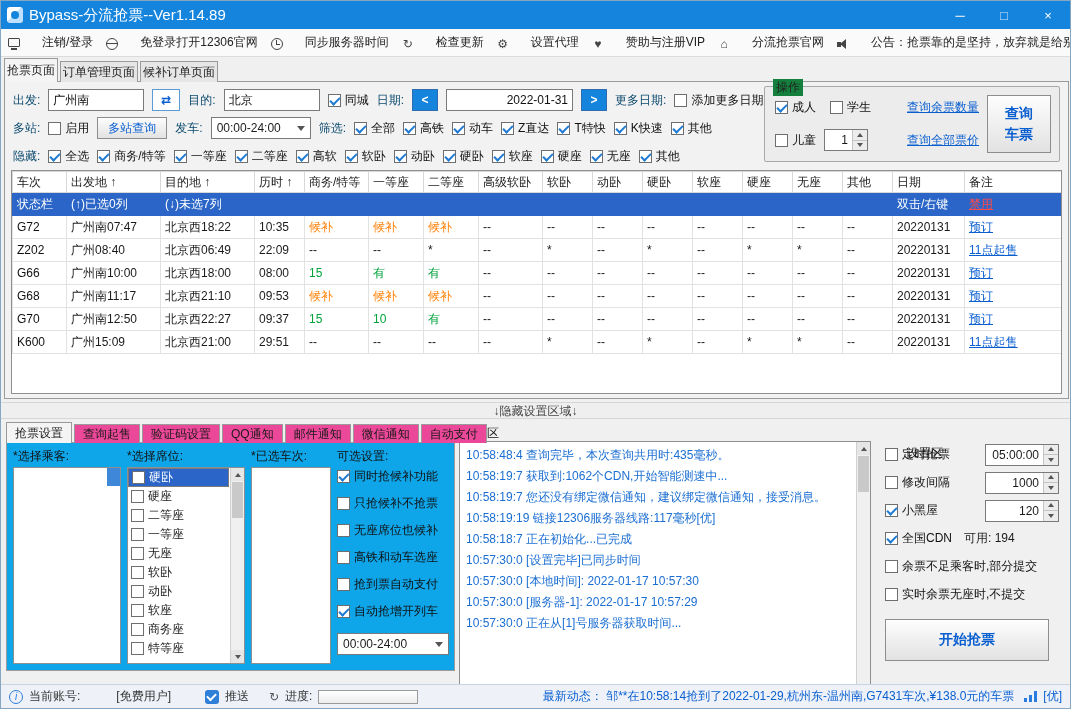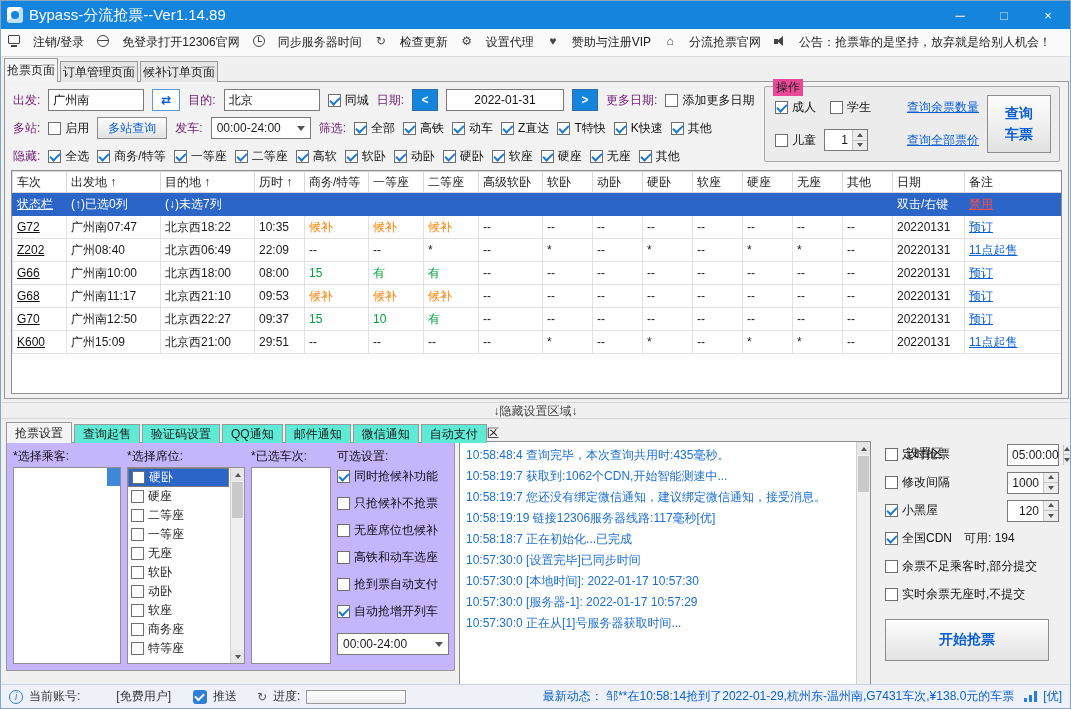--- a/index.html
+++ b/index.html
@@ -13,61 +13,61 @@
            background:linear-gradient(135deg,#ffffff 0 45%,#bfe0ff 45% 100%)}
   .appicon::after{content:"";position:absolute;left:4px;top:4px;width:8px;height:8px;border-radius:50%;background:var(--titlebar,#1584dc)}
   .title{font-size:15px}
   .winbtns{margin-left:auto;display:flex;height:28px}
   .wb{width:44px;display:flex;align-items:center;justify-content:center;font-size:13px;color:#fff;cursor:default}
   .wb.dim{color:#cfe4f7}
 
   
   .menubar{height:28px;background:#fafafa;border-bottom:1px solid #dcdcdc;display:flex;align-items:center;
            padding:0 6px;gap:12px;white-space:nowrap;overflow:hidden}
-  .mitem{display:inline-flex;align-items:flex-start;gap:12px;color:#222}
+  .mitem{display:inline-flex;align-items:flex-end;gap:21px;color:#222}
   .mi{width:14px;height:14px;position:relative;display:inline-block;color:#444;font-size:12px;line-height:14px;text-align:center;flex:none}
   .mi.login-icon::before{content:"";position:absolute;left:1px;right:1px;top:1px;bottom:4px;border:1px solid #444;border-radius:1px}
   .mi.login-icon::after{content:"";position:absolute;left:4px;right:4px;bottom:1px;height:2px;background:#444}
   .mi.open-12306-icon::before{content:"";position:absolute;inset:1px;border:1px solid #444;border-radius:50%}
   .mi.open-12306-icon::after{content:"";position:absolute;left:1px;right:1px;top:6px;height:1px;background:#444}
   .mi.sync-time-icon::before{content:"";position:absolute;inset:1px;border:1px solid #444;border-radius:50%}
   .mi.sync-time-icon::after{content:"";position:absolute;left:6px;top:3px;width:3px;height:4px;border-left:1px solid #444;border-bottom:1px solid #444}
   .mi.announcement-icon::before{content:"";position:absolute;left:1px;top:5px;width:4px;height:5px;background:#444}
   .mi.announcement-icon::after{content:"";position:absolute;left:4px;top:2px;width:0;height:0;
         border-top:5px solid transparent;border-bottom:5px solid transparent;border-right:6px solid #444}
 
   
   .tabstrip{position:absolute;left:3px;top:57px;height:24px;display:flex;align-items:flex-end;gap:2px;z-index:3}
   .tab{padding:0 2px;border:1px solid #9a9a9a;border-bottom:none;background:#e6e6e6;height:21px;display:flex;align-items:center}
   .tab.active{background:#f4f4f4;height:24px}
 
   
   .page{position:absolute;left:3px;top:80px;width:1065px;height:318px;border:1px solid #9a9a9a;background:#f2f2f2;z-index:2}
   .frow{position:absolute;left:8px;display:flex;align-items:center;gap:8px;height:24px;white-space:nowrap}
   .r1{top:6px}.r2{top:34px}.r3{top:62px}
-  .flabel{color:#701a75}
+  .flabel{color:#0c4a6e}
   .inp{border:1px solid #7a7a7a;height:22px;padding:0 4px;font:inherit;background:#fff;color:#111}
-  .w96{width:96px}.wdate{width:118px;text-align:center}
+  .w96{width:96px}.wdate{width:127px;text-align:right}
   .btn{border:1px solid #8d8d8d;background:linear-gradient(#fdfdfd,#e2e2e2);display:inline-flex;align-items:center;justify-content:center;cursor:default}
   .swap{width:28px;height:22px;color:var(--accent_blue,#0a5fd0);border-color:#5a9bd5;background:#fff;font-weight:bold}
   .datebtn{width:26px;height:22px;background:var(--titlebar,#1584dc);color:#fff;border:1px solid #2f6db3;font-weight:bold}
   .graybtn{height:22px;padding:0 10px;color:var(--accent_blue,#0a5fd0)}
   .sel{border:1px solid #7a7a7a;background:#fff;display:inline-flex;align-items:center;height:22px;padding:0 5px;gap:6px}
   .dar{margin-left:auto;width:0;height:0;border-left:4px solid transparent;border-right:4px solid transparent;border-top:5px solid #555}
   .wtime{width:100px}
 
   
   .cb{display:inline-flex;align-items:center;gap:4px;white-space:nowrap;color:#111}
   .bx{width:13px;height:13px;border:1px solid #6e6e6e;background:#fff;position:relative;flex:none}
   .cb.on .bx::after{content:"";position:absolute;left:1px;top:2px;width:8px;height:4px;
        border-left:2px solid #1f7ad4;border-bottom:2px solid #1f7ad4;transform:rotate(-45deg)}
 
   
   .opbox{position:absolute;right:8px;top:4px;width:296px;height:76px;border:1px solid #a8a8a8;background:#ececec;border-radius:2px}
-  .gtitle{position:absolute;top:-8px;left:8px;background:#ec4899;padding:0 3px;color:#222}
+  .gtitle{position:absolute;top:-8px;left:8px;background:#15803d;padding:0 3px;color:#222}
   .oprow1{position:absolute;left:10px;top:12px;display:flex;gap:14px}
   .oprow2{position:absolute;left:10px;top:42px;display:flex;gap:8px;align-items:center}
   .oplinks{position:absolute;left:142px;top:12px;display:flex;flex-direction:column;gap:16px}
   .lnk{color:var(--accent_blue,#0a5fd0);text-decoration:underline;cursor:pointer;white-space:nowrap}
   .bigbtn{position:absolute;right:8px;top:8px;width:64px;height:58px;flex-direction:column;
           font-weight:bold;color:var(--accent_blue,#0a5fd0);font-size:14px;line-height:21px}
 
   
   .spin{display:inline-flex;height:22px;border:1px solid #7a7a7a;background:#fff}
   .spin .val{padding:0 4px;display:flex;align-items:center;justify-content:flex-end;flex:1;white-space:nowrap}
@@ -76,37 +76,37 @@
   .spin .ud span + span{border-top:1px solid #c5c5c5}
   .ua::after{content:"";width:0;height:0;border-left:3px solid transparent;border-right:3px solid transparent;border-bottom:4px solid #555}
   .da::after{content:"";width:0;height:0;border-left:3px solid transparent;border-right:3px solid transparent;border-top:4px solid #555}
   .childspin{width:44px}
 
   
   .gridwrap{position:absolute;left:6px;right:6px;top:88px;bottom:4px;background:#fff;border:1px solid #8f8f8f;overflow:hidden}
   table{border-collapse:collapse;table-layout:fixed;width:1051px;font-size:12px}
   th{border:1px solid #d8d8d8;height:21px;font-weight:normal;text-align:left;padding:0 4px;white-space:nowrap;overflow:hidden;background:#fff}
   td{border:1px solid #e2e2e2;height:23px;padding:0 4px;white-space:nowrap;overflow:hidden}
-  .train{text-decoration:underline;color:#111;cursor:pointer}
+  .train{color:#111;cursor:pointer}
   .seat[data-value="候补"]{color:var(--candidate_orange,#ff7e00)}
   .seat[data-value="有"],.seat[data-value="15"],.seat[data-value="10"]{color:var(--available_green,#00a33c)}
   .rlink{color:var(--accent_blue,#0a5fd0);text-decoration:underline;cursor:pointer}
   .rlink[data-value="禁用"]{color:#ff4a4a}
   tr.status td{background:var(--selected_row_blue,#2a65c7);color:#fff;border-color:var(--selected_row_blue,#2a65c7)}
   tr.status .train{color:#fff}
 
   
   .divider{position:absolute;left:0;top:401px;width:100%;height:17px;line-height:16px;text-align:center;color:#444;
            background:#efefef;border-top:1px solid #d6d6d6;border-bottom:1px solid #d6d6d6}
 
   
   .btabs{position:absolute;left:5px;top:421px;height:21px;display:flex;gap:2px;align-items:flex-end;z-index:3}
-  .btab{padding:0 8px;border:1px solid #9a9a9a;border-bottom:none;background:#5eead4;height:19px;display:flex;align-items:center}
+  .btab{padding:0 8px;border:1px solid #9a9a9a;border-bottom:none;background:#ec4899;height:19px;display:flex;align-items:center}
   .btab.active{background:#f4f4f4;height:21px}
-  .bpanel{position:absolute;left:5px;top:441px;width:449px;height:229px;border:1px solid #9a9a9a;background:#c4b5fd;z-index:2}
+  .bpanel{position:absolute;left:5px;top:441px;width:449px;height:229px;border:1px solid #9a9a9a;background:#0ea5e9;z-index:2}
   .plabel{position:absolute;top:5px;color:#111;white-space:nowrap}
   .pl1{left:6px}.pl2{left:120px}.pl3{left:244px}.pl4{left:330px}
   .listbox{position:absolute;top:24px;height:197px;background:#fff;border:1px solid #8f8f8f}
   .pass{left:6px;width:108px}
   .seatsbox{left:120px;width:118px}
   .trains{left:244px;width:80px}
   .pth{position:absolute;right:0;top:0;width:13px;height:18px;background:#3f87d9}
   .seatitems{margin-right:15px}
   .li{display:flex;align-items:center;gap:4px;height:19px;padding:0 3px}
   .li.sel{background:var(--selected_row_blue,#2a65c7);color:#fff}
@@ -124,31 +124,31 @@
   .glabel{position:absolute;color:#111}
   .outlabel{left:462px;top:424px}
   .outbox{position:absolute;left:458px;top:440px;width:412px;height:262px;background:#fff;border:1px solid #8f8f8f;
           padding:3px 20px 3px 6px;overflow:hidden}
   .oline{color:var(--output_text_blue,#1b6ed2);line-height:21px;white-space:nowrap;overflow:hidden}
 
   
   .setlabel{left:906px;top:444px}
   .setcol{position:absolute;left:884px;top:442px;width:174px}
   .srow{display:flex;align-items:center;height:23px;margin-bottom:5px}
-  .srow .spin{margin-left:auto;width:52px}
+  .srow .spin{margin-left:auto;width:74px}
   .srow .note{display:none;margin-left:12px}
   .srow.text .note{display:inline}
   .startbtn{width:164px;height:42px;margin-top:8px;font-size:14px;font-weight:bold;color:var(--accent_blue,#0a5fd0)}
 
   
   .statusbar{position:absolute;left:0;right:0;bottom:0;height:24px;background:#eef2f8;border-top:1px solid #c9d4e2;
              display:flex;align-items:center;padding:0 8px;gap:6px;color:#333;white-space:nowrap;overflow:hidden}
   .infoicon{width:14px;height:14px;border-radius:50%;border:1px solid #2a7de0;color:#2a7de0;font-size:10px;font-style:italic;
             display:inline-flex;align-items:center;justify-content:center;flex:none}
-  .accval{margin-left:30px;margin-right:16px}
+  .accval{margin-left:30px;margin-right:28px}
   .pushicon{width:14px;height:14px;background:#2f7ed8;border-radius:3px;position:relative;flex:none}
   .pushicon::after{content:"";position:absolute;left:2px;top:3px;width:7px;height:4px;
             border-left:2px solid #fff;border-bottom:2px solid #fff;transform:rotate(-45deg)}
   .progicon{color:#555;margin-left:14px}
   .pbar{width:100px;height:14px;border:1px solid #9a9a9a;background:linear-gradient(#ffffff,#ededed);flex:none}
   .news{margin-left:auto;color:var(--accent_blue,#0a5fd0)}
   .signal{position:relative;width:3px;height:11px;background:#2a7de0;margin-left:14px;flex:none}
   .signal::before,.signal::after{content:"";position:absolute;bottom:0;width:3px;background:#2a7de0}
   .signal::before{left:-5px;height:7px}
   .signal::after{left:-10px;height:4px}

